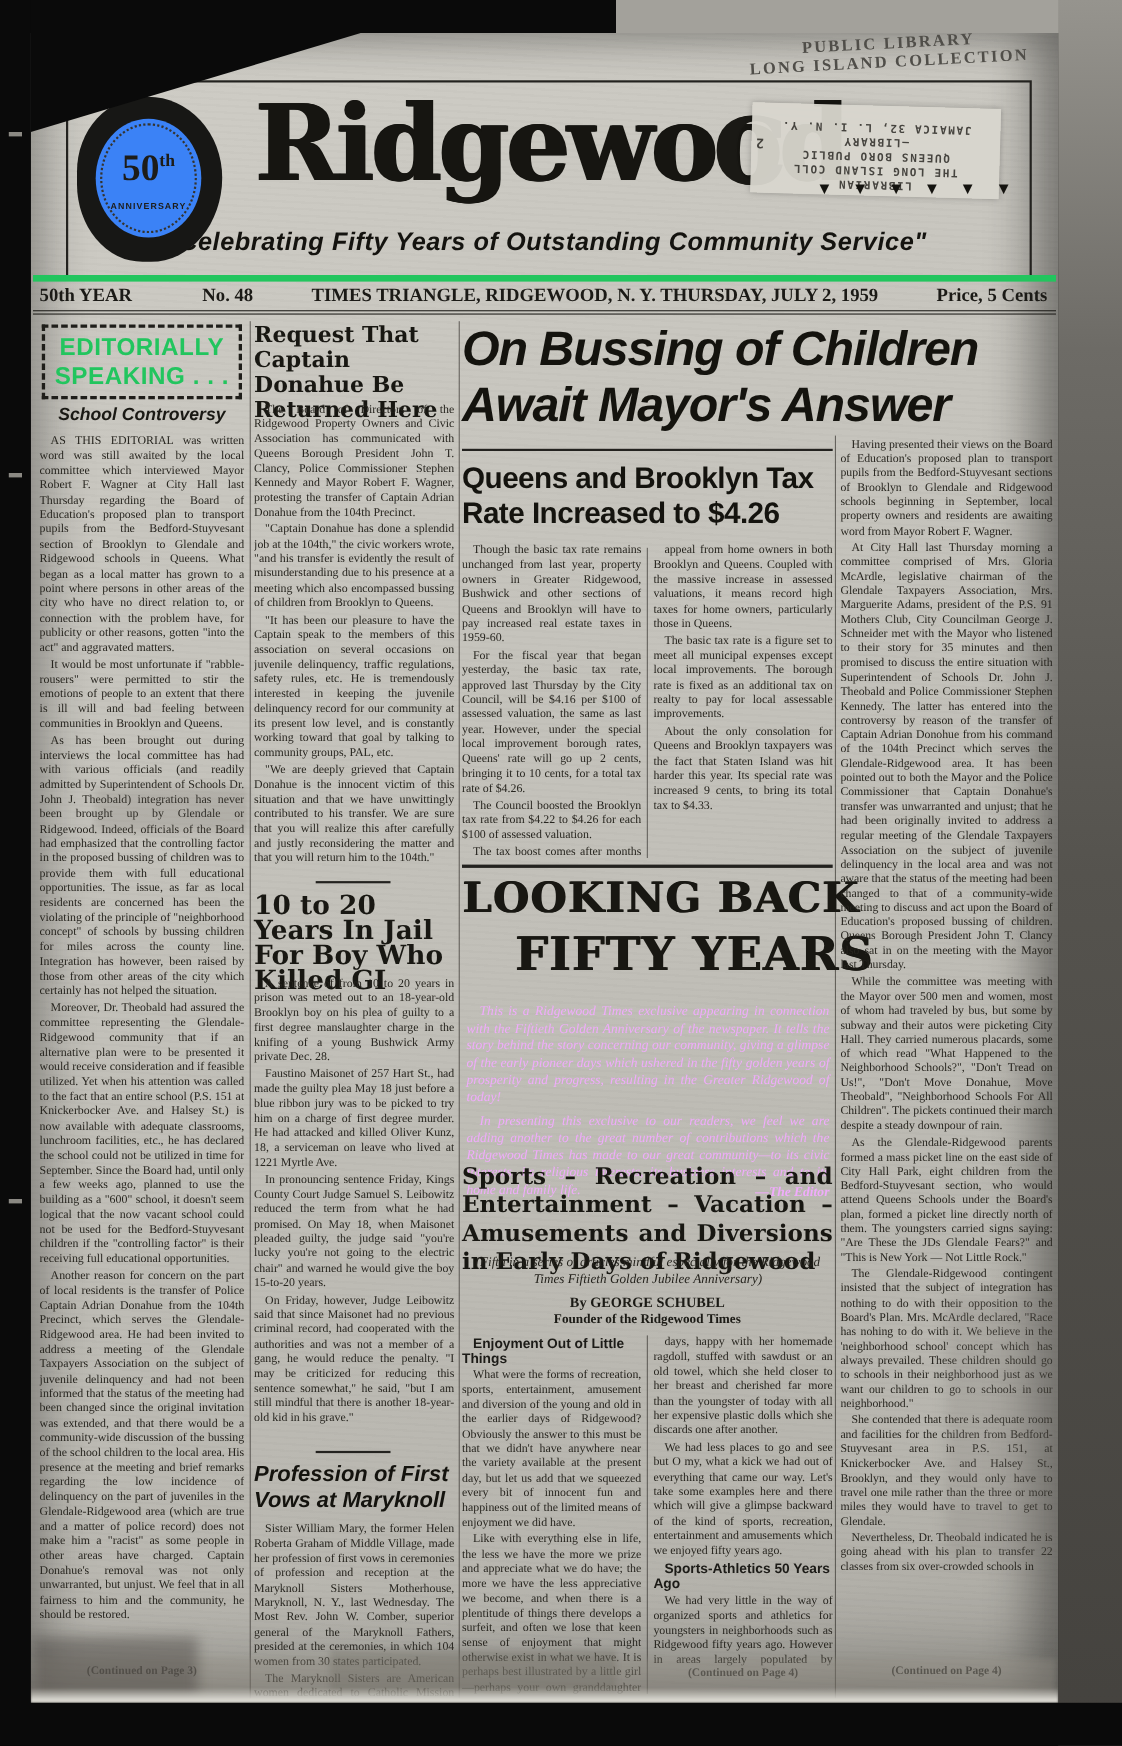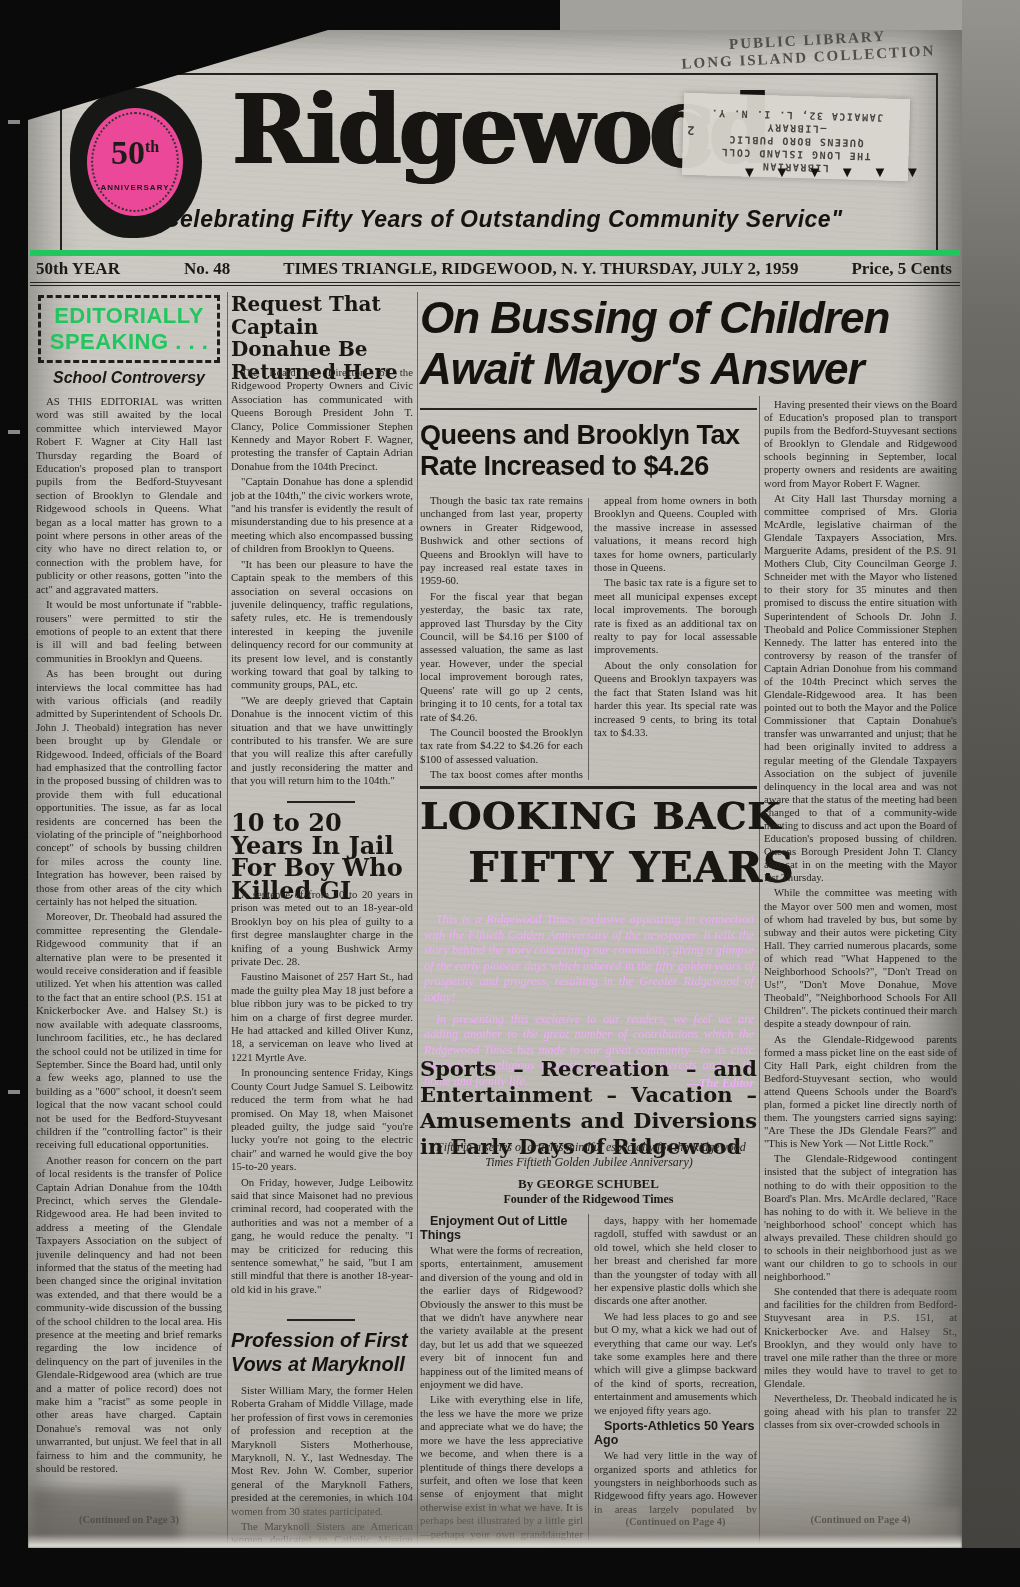--- a/index.html
+++ b/index.html
@@ -23,21 +23,21 @@
     background:linear-gradient(180deg,#96948e 0%,#6d6b66 20%,#55534e 50%,#44423e 100%);}
   .band-bottom{position:absolute;left:0;top:1548px;width:1020px;height:39px;background:#0a0a0a;z-index:7;}
   .bottom-glow{position:absolute;left:28px;top:1534px;width:934px;height:14px;z-index:6;
     background:linear-gradient(180deg,rgba(220,218,210,0),#d8d6cf 80%);filter:blur(1px);}
   
   #masthead-box{position:absolute;left:60px;top:73px;width:874px;height:176px;
     border:2px solid #23221f;z-index:3;}
   #seal{position:absolute;left:70px;top:88px;width:132px;height:150px;z-index:4;}
   #seal .blob{position:absolute;inset:0;background:#171715;
     border-radius:48% 52% 50% 46% / 46% 50% 52% 48%;}
-  #seal .inner{position:absolute;left:17px;top:20px;width:96px;height:108px;background:#ec4899;
+  #seal .inner{position:absolute;left:17px;top:20px;width:96px;height:108px;background:#3b82f6;
     border-radius:50%;display:flex;flex-direction:column;align-items:center;justify-content:center;gap:11px;}
   #seal .laurel{position:absolute;left:4px;top:4px;right:4px;bottom:4px;border:2px dotted #35342f;border-radius:50%;}
   .seal-50{font:700 34px "Liberation Serif",serif;color:#1d1c18;line-height:30px;}
   .seal-50 sup{font-size:16px;}
   .seal-anniv{font:700 8px "Liberation Sans",sans-serif;letter-spacing:1px;color:#1d1c18;margin-top:4px;}
   #masthead-title{position:absolute;left:232px;top:80px;z-index:3;
     font-family:"DejaVu Serif",serif;font-weight:700;font-size:92px;line-height:100px;
     letter-spacing:-3px;color:#161511;transform:scaleY(1.04);
     text-shadow:1px 0 #161511,-1px 0 #161511;}
   #obscured-glyph{position:absolute;left:648px;top:88px;z-index:3;

